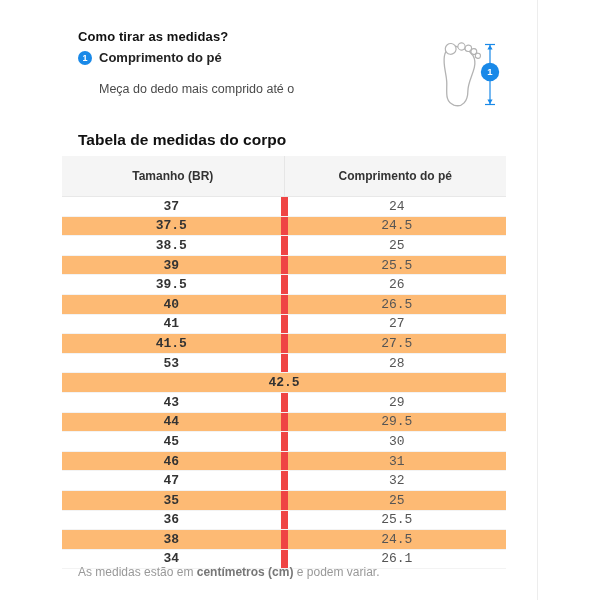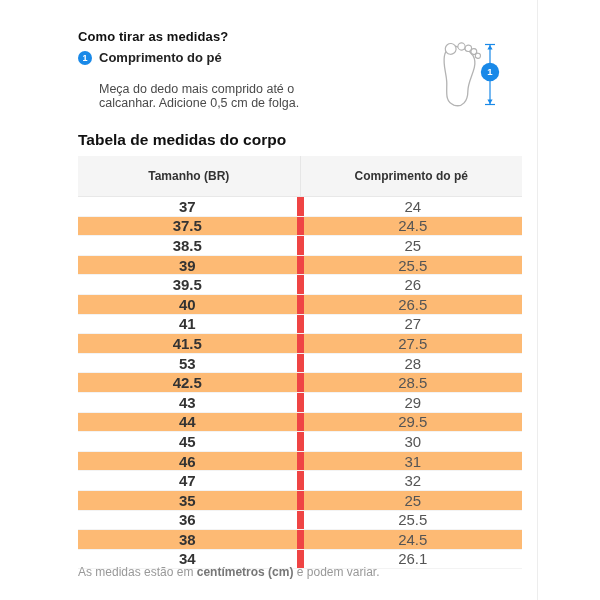--- a/index.html
+++ b/index.html
@@ -42,42 +42,43 @@
     font-size: 12.5px; color: #4a4a4a; line-height: 13.5px;
   }
   .foot-diagram {
     position: absolute; left: 436px; top: 41px;
   }
   .section-title {
     position: absolute; left: 78px; top: 118px;
     font-size: 15.5px; font-weight: bold; color: #111;
   }
   .size-table {
-    position: absolute; left: 78px; top: 156px; width: 444px;
+    position: absolute; left: 62px; top: 156px; width: 444px;
   }
   .thead {
     display: flex; height: 40px;
     background: #f5f5f5;
     border-bottom: 1px solid #e8e8e8;
   }
   .thcell {
     flex: 1 1 50%;
     display: flex; align-items: center; justify-content: center;
     font-size: 12px; font-weight: bold; color: #333;
   }
   .thcell + .thcell { border-left: 1px solid #e6e6e6; }
   .trow {
     display: flex; height: 18.6px; background: #ffffff;
     border-bottom: 1px solid #f3f3f3;
   }
   .trow.alt { background: #fdba74; }
   .tcell {
     flex: 1 1 50%;
     display: flex; align-items: center; justify-content: center;
-    font-size: 15px;
+    font-size: 13px;
+    font-family: Liberation Mono, monospace;
   }
   .tcell + .tcell { border-left: 7px solid #ef4444; }
   .tcell.c1 { font-weight: bold; color: #333; }
   .tcell.c2 { color: #555; }
   .footnote {
     position: absolute; left: 78px; top: 565px;
     font-size: 12px; color: #999;
   }
   .footnote b { color: #777; }
 </style>
@@ -89,21 +90,20 @@
 
   <h1 class="page-title">Como tirar as medidas?</h1>
 
   <div class="instruction">
     <div class="instruction-row">
       <span class="num-badge">1</span>
       <span class="instruction-title">Comprimento do pé</span>
     </div>
     <div class="instruction-body">
       <div>Meça do dedo mais comprido até o</div>
-      <div>calcanhar. Adicione 0,5 cm de folga.</div>
     </div>
   </div>
 
   <svg class="foot-diagram" width="66" height="68" viewBox="0 0 66 68">
     <g transform="rotate(6 24 34)">
       <path d="M21 7
                C 14 4 7 8 6.5 17
                C 6 26 10 33 11.5 42
                C 13 51 11 62 21 64.5
                C 30 66.5 34.5 59 33.5 49
@@ -165,21 +165,20 @@
         <div class="trow alt">
           <div class="tcell c1">41.5</div>
           <div class="tcell c2">27.5</div>
         </div>
         <div class="trow">
           <div class="tcell c1">53</div>
           <div class="tcell c2">28</div>
         </div>
         <div class="trow alt">
           <div class="tcell c1">42.5</div>
-          <div class="tcell c2">28.5</div>
         </div>
         <div class="trow">
           <div class="tcell c1">43</div>
           <div class="tcell c2">29</div>
         </div>
         <div class="trow alt">
           <div class="tcell c1">44</div>
           <div class="tcell c2">29.5</div>
         </div>
         <div class="trow">

